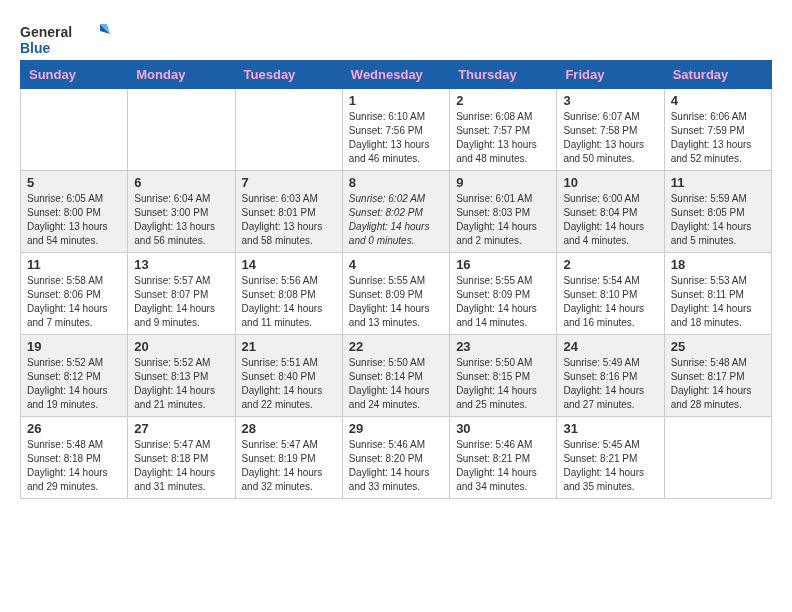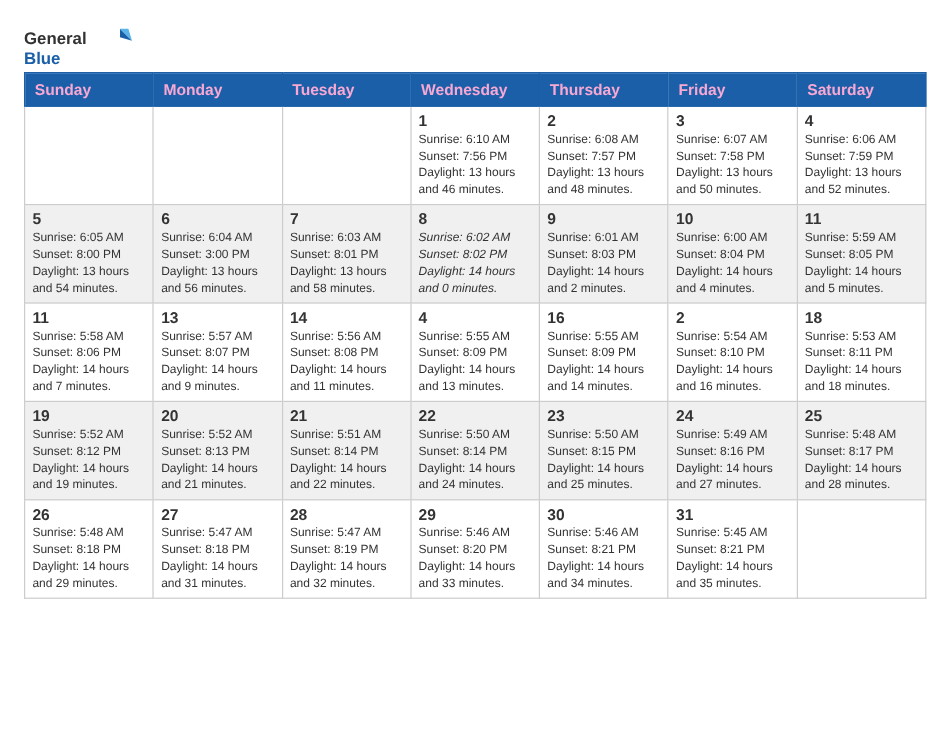--- a/index.html
+++ b/index.html
@@ -231,21 +231,21 @@
         </td>
         <td>
           <div class="day-number">20</div>
           <div class="day-info" style="white-space: pre-line;">Sunrise: 5:52 AM
 Sunset: 8:13 PM
 Daylight: 14 hours and 21 minutes.</div>
         </td>
         <td>
           <div class="day-number">21</div>
           <div class="day-info" style="white-space: pre-line;">Sunrise: 5:51 AM
-Sunset: 8:14 PM
+Sunset: 8:40 PM
 Daylight: 14 hours and 22 minutes.</div>
         </td>
         <td>
           <div class="day-number">22</div>
           <div class="day-info" style="white-space: pre-line;">Sunrise: 5:50 AM
 Sunset: 8:14 PM
 Daylight: 14 hours and 24 minutes.</div>
         </td>
         <td>
           <div class="day-number">23</div>

